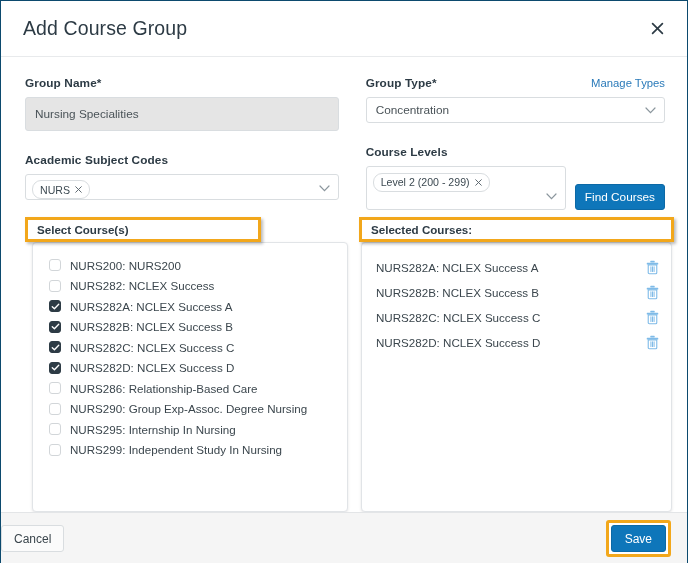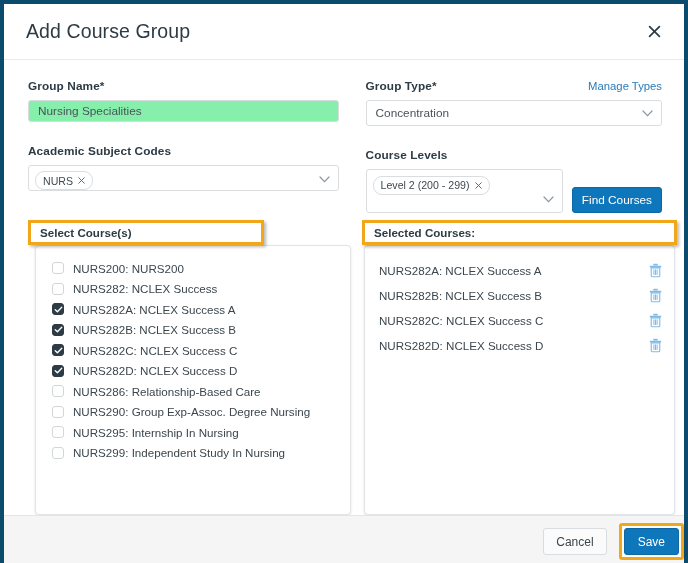--- a/index.html
+++ b/index.html
@@ -13,21 +13,21 @@
     font-family: "Liberation Sans", sans-serif;
     color: #2d3b45;
     overflow: hidden;
   }
 
   .modal {
     position: relative;
     width: 688px;
     height: 563px;
     box-sizing: border-box;
-    border: 4px solid #0c4a6e;
+    border: 1px solid #0c4a6e;
     background: #ffffff;
     display: flex;
     flex-direction: column;
   }
 
   
   .modal-header {
     height: 56px;
     min-height: 56px;
     box-sizing: border-box;
@@ -95,25 +95,25 @@
     text-decoration: none;
     cursor: pointer;
   }
 
   .text-input {
     width: 100%;
     height: 16px;
     box-sizing: border-box;
     border: 1px solid #d9dde0;
     border-radius: 3px;
-    padding: 10px 9px;
+    padding: 16px 9px;
     font-family: "Liberation Sans", sans-serif;
     font-size: 11.8px;
     color: #4a5358;
-    background: #86efac;
+    background: #e5e5e5;
     outline: none;
   }
 
   .select-box {
     width: 100%;
     height: 26px;
     box-sizing: border-box;
     border: 1px solid #d9dde0;
     border-radius: 3px;
     padding: 0 26px 0 9px;
@@ -268,22 +268,22 @@
 
   
   .modal-footer {
     height: 52px;
     min-height: 52px;
     box-sizing: border-box;
     background: #f5f5f5;
     border-top: 1px solid #e3e5e7;
     display: flex;
     align-items: center;
-    justify-content: flex-end;
-    padding-right: 0;
+    justify-content: space-between;
+    padding-right: 16px;
     gap: 0;
     position: relative;
   }
   .btn-cancel {
     height: 27px;
     padding: 0 12px;
     background: #fbfbfb;
     border: 1px solid #d9dde0;
     border-radius: 3px;
     font-family: "Liberation Sans", sans-serif;

